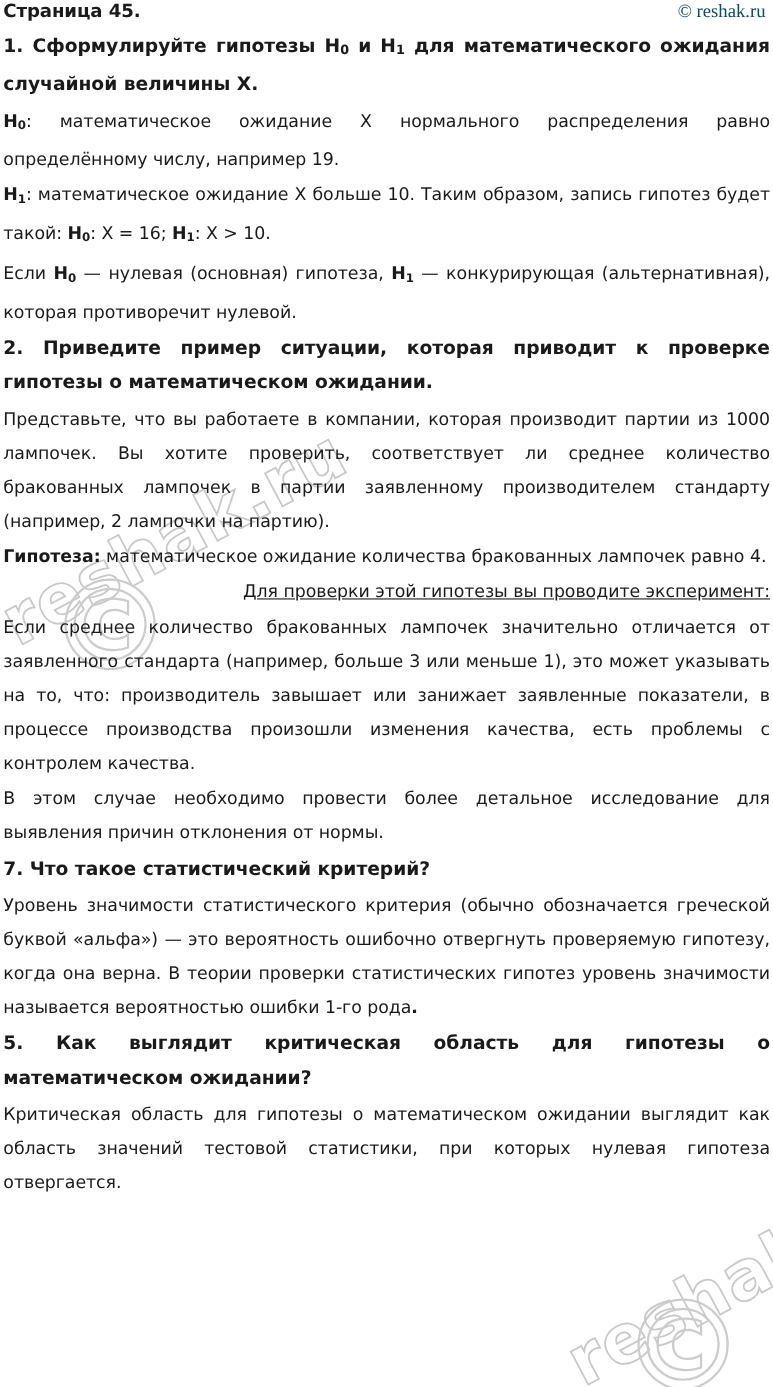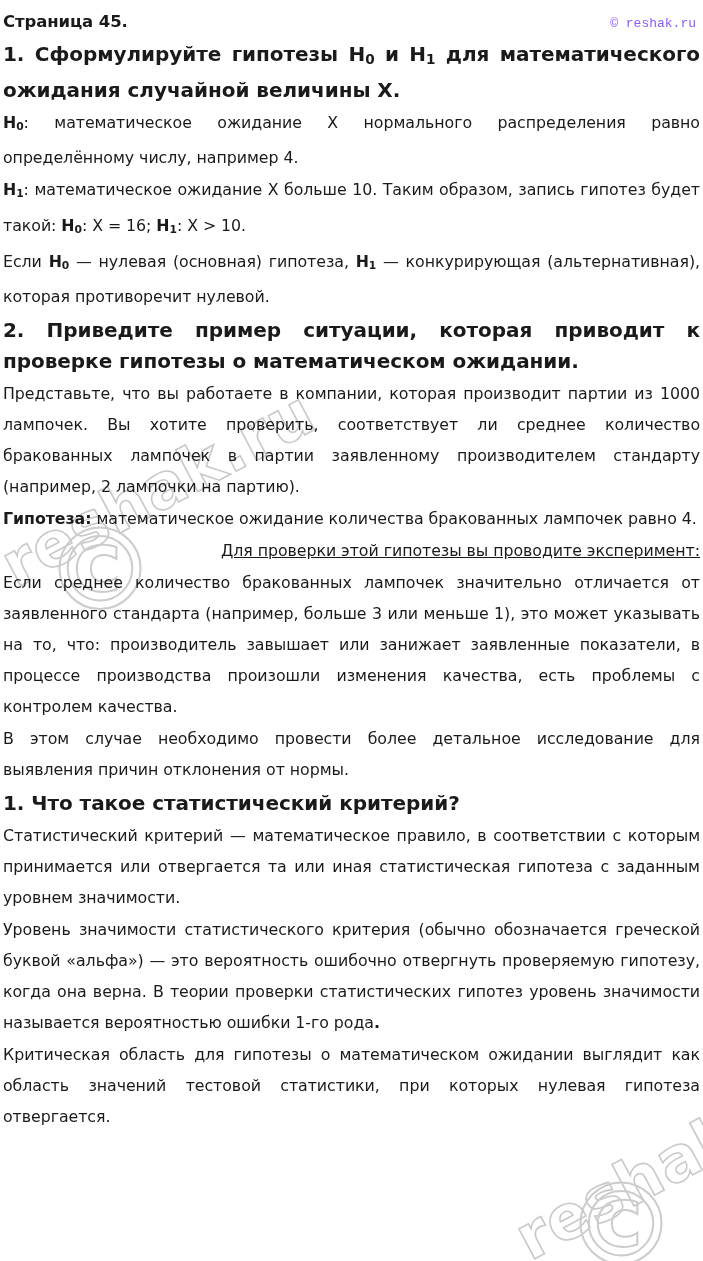--- a/index.html
+++ b/index.html
@@ -14,50 +14,50 @@
     overflow: hidden;
     font-family: "DejaVu Sans", sans-serif;
     color: #1a1a1a;
   }
 
   .page {
     position: relative;
     width: 703px;
     height: 1129px;
     box-sizing: border-box;
-    padding: 12px 3px 0 3px;
+    padding: 0 3px 0 3px;
     z-index: 2;
   }
 
   
   .header-row {
     display: flex;
     align-items: baseline;
     justify-content: space-between;
     height: 24px;
     margin: 0 0 2px 0;
   }
   .page-label {
     font-size: 16.5px;
     font-weight: bold;
     letter-spacing: -0.1px;
     white-space: nowrap;
   }
   .copyright {
-    font-family: Liberation Mono, monospace;
-    font-size: 13px;
+    font-family: Liberation Serif, serif;
+    font-size: 17px;
     font-weight: normal;
-    color: #8b5cf6;
+    color: #0c4a6e;
     white-space: nowrap;
     padding-right: 4px;
   }
 
   
   .q {
-    font-size: 20px;
+    font-size: 17px;
     font-weight: bold;
     line-height: 31px;
     text-align: justify;
     text-justify: inter-word;
     margin: 3px 0 0 0;
     letter-spacing: -0.05px;
   }
   .q.nojust { text-align: left; }
 
   .p {
@@ -115,33 +115,33 @@
 
 <div class="page">
 
   <div class="header-row">
     <div class="page-label">Страница 45.</div>
     <div class="copyright">© reshak.ru</div>
   </div>
 
   <div class="q"><span>1. Сформулируйте гипотезы H</span><sub>0</sub><span> и H</span><sub>1</sub><span> для математического ожидания случайной величины X.</span></div>
 
-  <div class="p"><b>H</b><b><sub>0</sub></b><span>: математическое ожидание X нормального распределения равно определённому числу, например 4.</span></div>
+  <div class="p"><b>H</b><b><sub>0</sub></b><span>: математическое ожидание X нормального распределения равно определённому числу, например 19.</span></div>
 
   <div class="p"><b>H</b><b><sub>1</sub></b><span>: математическое ожидание X больше 10.  Таким образом, запись гипотез будет такой: </span><b>H</b><b><sub>0</sub></b><span>: X = 16; </span><b>H</b><b><sub>1</sub></b><span>: X &gt; 10.</span></div>
 
   <div class="p"><span>Если </span><b>H</b><b><sub>0</sub></b><span> — нулевая (основная) гипотеза, </span><b>H</b><b><sub>1</sub></b><span> — конкурирующая (альтернативная), которая противоречит нулевой.</span></div>
 
   <div class="q">2. Приведите пример ситуации, которая приводит к проверке гипотезы о математическом ожидании.</div>
   <div class="p">Представьте, что вы работаете в компании, которая производит партии из 1000 лампочек. Вы хотите проверить, соответствует ли среднее количество бракованных лампочек в партии заявленному производителем стандарту (например, 2 лампочки на партию).</div>
   <div class="p"><b>Гипотеза:</b><span> математическое ожидание количества бракованных лампочек равно 4.</span></div>
   <div class="p nojust">Для проверки этой гипотезы вы проводите эксперимент:</div>
   <div class="p">Если среднее количество бракованных лампочек значительно отличается от заявленного стандарта (например, больше 3 или меньше 1), это может указывать на то, что: производитель завышает или занижает заявленные показатели, в процессе производства произошли изменения качества, есть проблемы с контролем качества.</div>
   <div class="p">В этом случае необходимо провести более детальное исследование для выявления причин отклонения от нормы.</div>
 
-  <div class="q nojust">1. Что такое статистический критерий?</div>
-  <div class="p">Статистический критерий — математическое правило, в соответствии с которым принимается или отвергается та или иная статистическая гипотеза с заданным уровнем значимости.</div>
+  <div class="q nojust">7. Что такое статистический критерий?</div>
 
   <div class="p"><span>Уровень значимости статистического критерия (обычно обозначается греческой буквой «альфа») — это вероятность ошибочно отвергнуть проверяемую гипотезу, когда она верна. В теории проверки статистических гипотез уровень значимости называется вероятностью ошибки 1-го рода</span><b>.</b></div>
 
+  <div class="q">5. Как выглядит критическая область для гипотезы о математическом ожидании?</div>
   <div class="p">Критическая область для гипотезы о математическом ожидании выглядит как область значений тестовой статистики, при которых нулевая гипотеза отвергается.</div>
 
 </div>
 
 </body></html>

